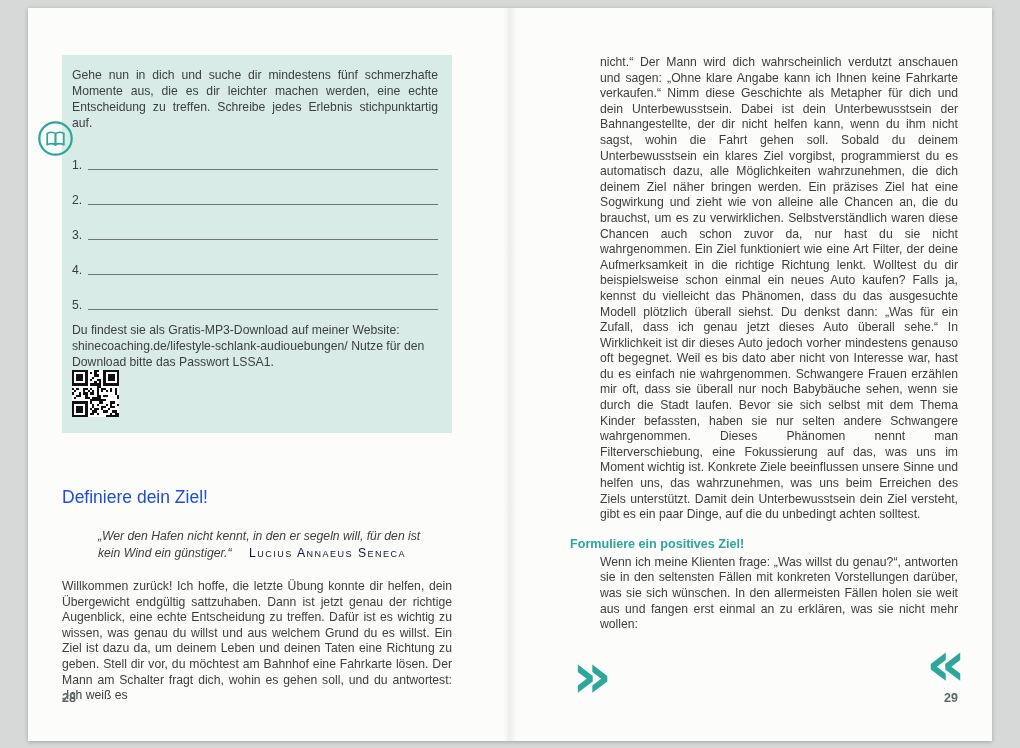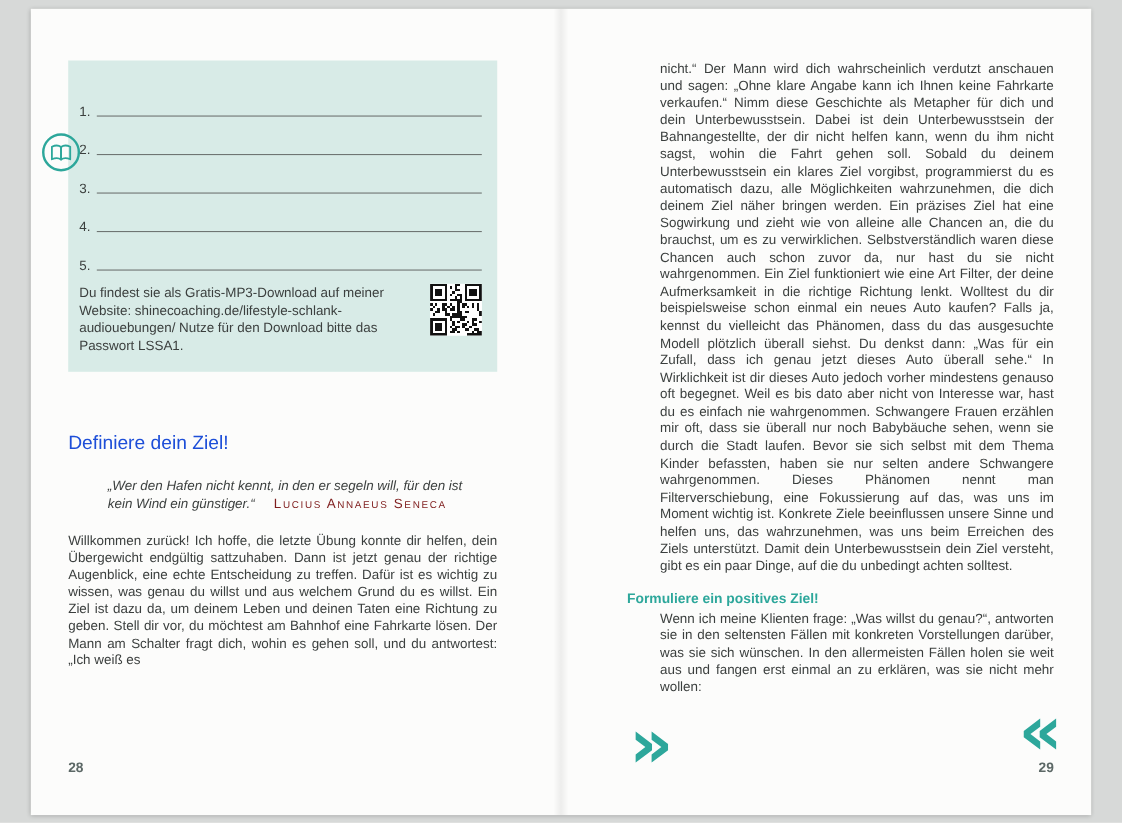--- a/index.html
+++ b/index.html
@@ -41,33 +41,33 @@
   .box-intro{
     margin:0;font-size:12.2px;line-height:16px;text-align:justify;color:#3b3f3e;
   }
   .answer-lines{margin-top:6px;}
   .answer-line{display:flex;align-items:flex-end;height:35px;}
   .answer-line .num{font-size:12.2px;color:#3b3f3e;width:16px;flex:0 0 16px;}
   .answer-line .rule{flex:1;border-bottom:1px solid #6f7573;margin-bottom:2px;}
   .part2{display:flex;margin-top:20px;align-items:flex-start;}
   .hp-icon{flex:0 0 27px;width:27px;height:27px;margin-right:9px;margin-top:2px;}
   .part2-text{margin:0;font-size:12.2px;line-height:16px;font-weight:bold;color:#333;}
-  .download{display:flex;margin-top:10px;align-items:flex-start;}
+  .download{display:flex;margin-top:10px;align-items:flex-start;flex-direction:column;}
   .download-text{margin:0;flex:1;font-size:12.2px;line-height:16px;color:#3b3f3e;padding-right:10px;}
   .qr{flex:0 0 47px;width:47px;height:47px;background:#fff;}
   h2.section-heading{
     margin:54px 0 0 0;font-size:17.5px;font-weight:normal;color:#1d4ed8;
   }
   .quote{
     margin:20px 0 0 36px;width:330px;
     font-size:12.2px;line-height:16.5px;font-style:italic;color:#3b3f3e;
   }
   .quote .author{
     font-style:normal;font-variant:small-caps;letter-spacing:1.5px;
-    margin-left:14px;color:#7f1d1d;
+    margin-left:14px;color:#0f172a;
   }
   .body-text{
     margin:18px 0 0 0;font-size:12.2px;line-height:15.6px;text-align:justify;color:#3b3f3e;
   }
   .page.right .body-text{margin-top:0;margin-left:30px;}
 
   
   h3.subheading{
     margin:14px 0 4px 0;font-size:12.6px;font-weight:bold;color:#2da79b;
   }
@@ -91,20 +91,21 @@
 
     <div class="margin-icon">
       <svg viewBox="0 0 40 40" width="37" height="37">
         <circle cx="20" cy="20" r="17.5" class="acc-stroke" stroke-width="2.4"></circle>
         <path class="acc-stroke" stroke-width="1.8" stroke-linejoin="round" d="M11 14.5 C14.5 12.8, 17.5 12.8, 20 14.8 L20 27 C17.5 25.2, 14.5 25.2, 11 26.8 Z"></path>
         <path class="acc-stroke" stroke-width="1.8" stroke-linejoin="round" d="M29 14.5 C25.5 12.8, 22.5 12.8, 20 14.8 L20 27 C22.5 25.2, 25.5 25.2, 29 26.8 Z"></path>
       </svg>
     </div>
 
     <div class="exercise-box">
+      <p class="box-intro">Gehe nun in dich und suche dir mindestens fünf schmerzhafte Momente aus, die es dir leichter machen werden, eine echte Entscheidung zu treffen. Schreibe jedes Erlebnis stichpunktartig auf.</p>
 
       <div class="answer-lines">
           <div class="answer-line">
             <span class="num">1.</span>
             <span class="rule"></span>
           </div>
           <div class="answer-line">
             <span class="num">2.</span>
             <span class="rule"></span>
           </div>

